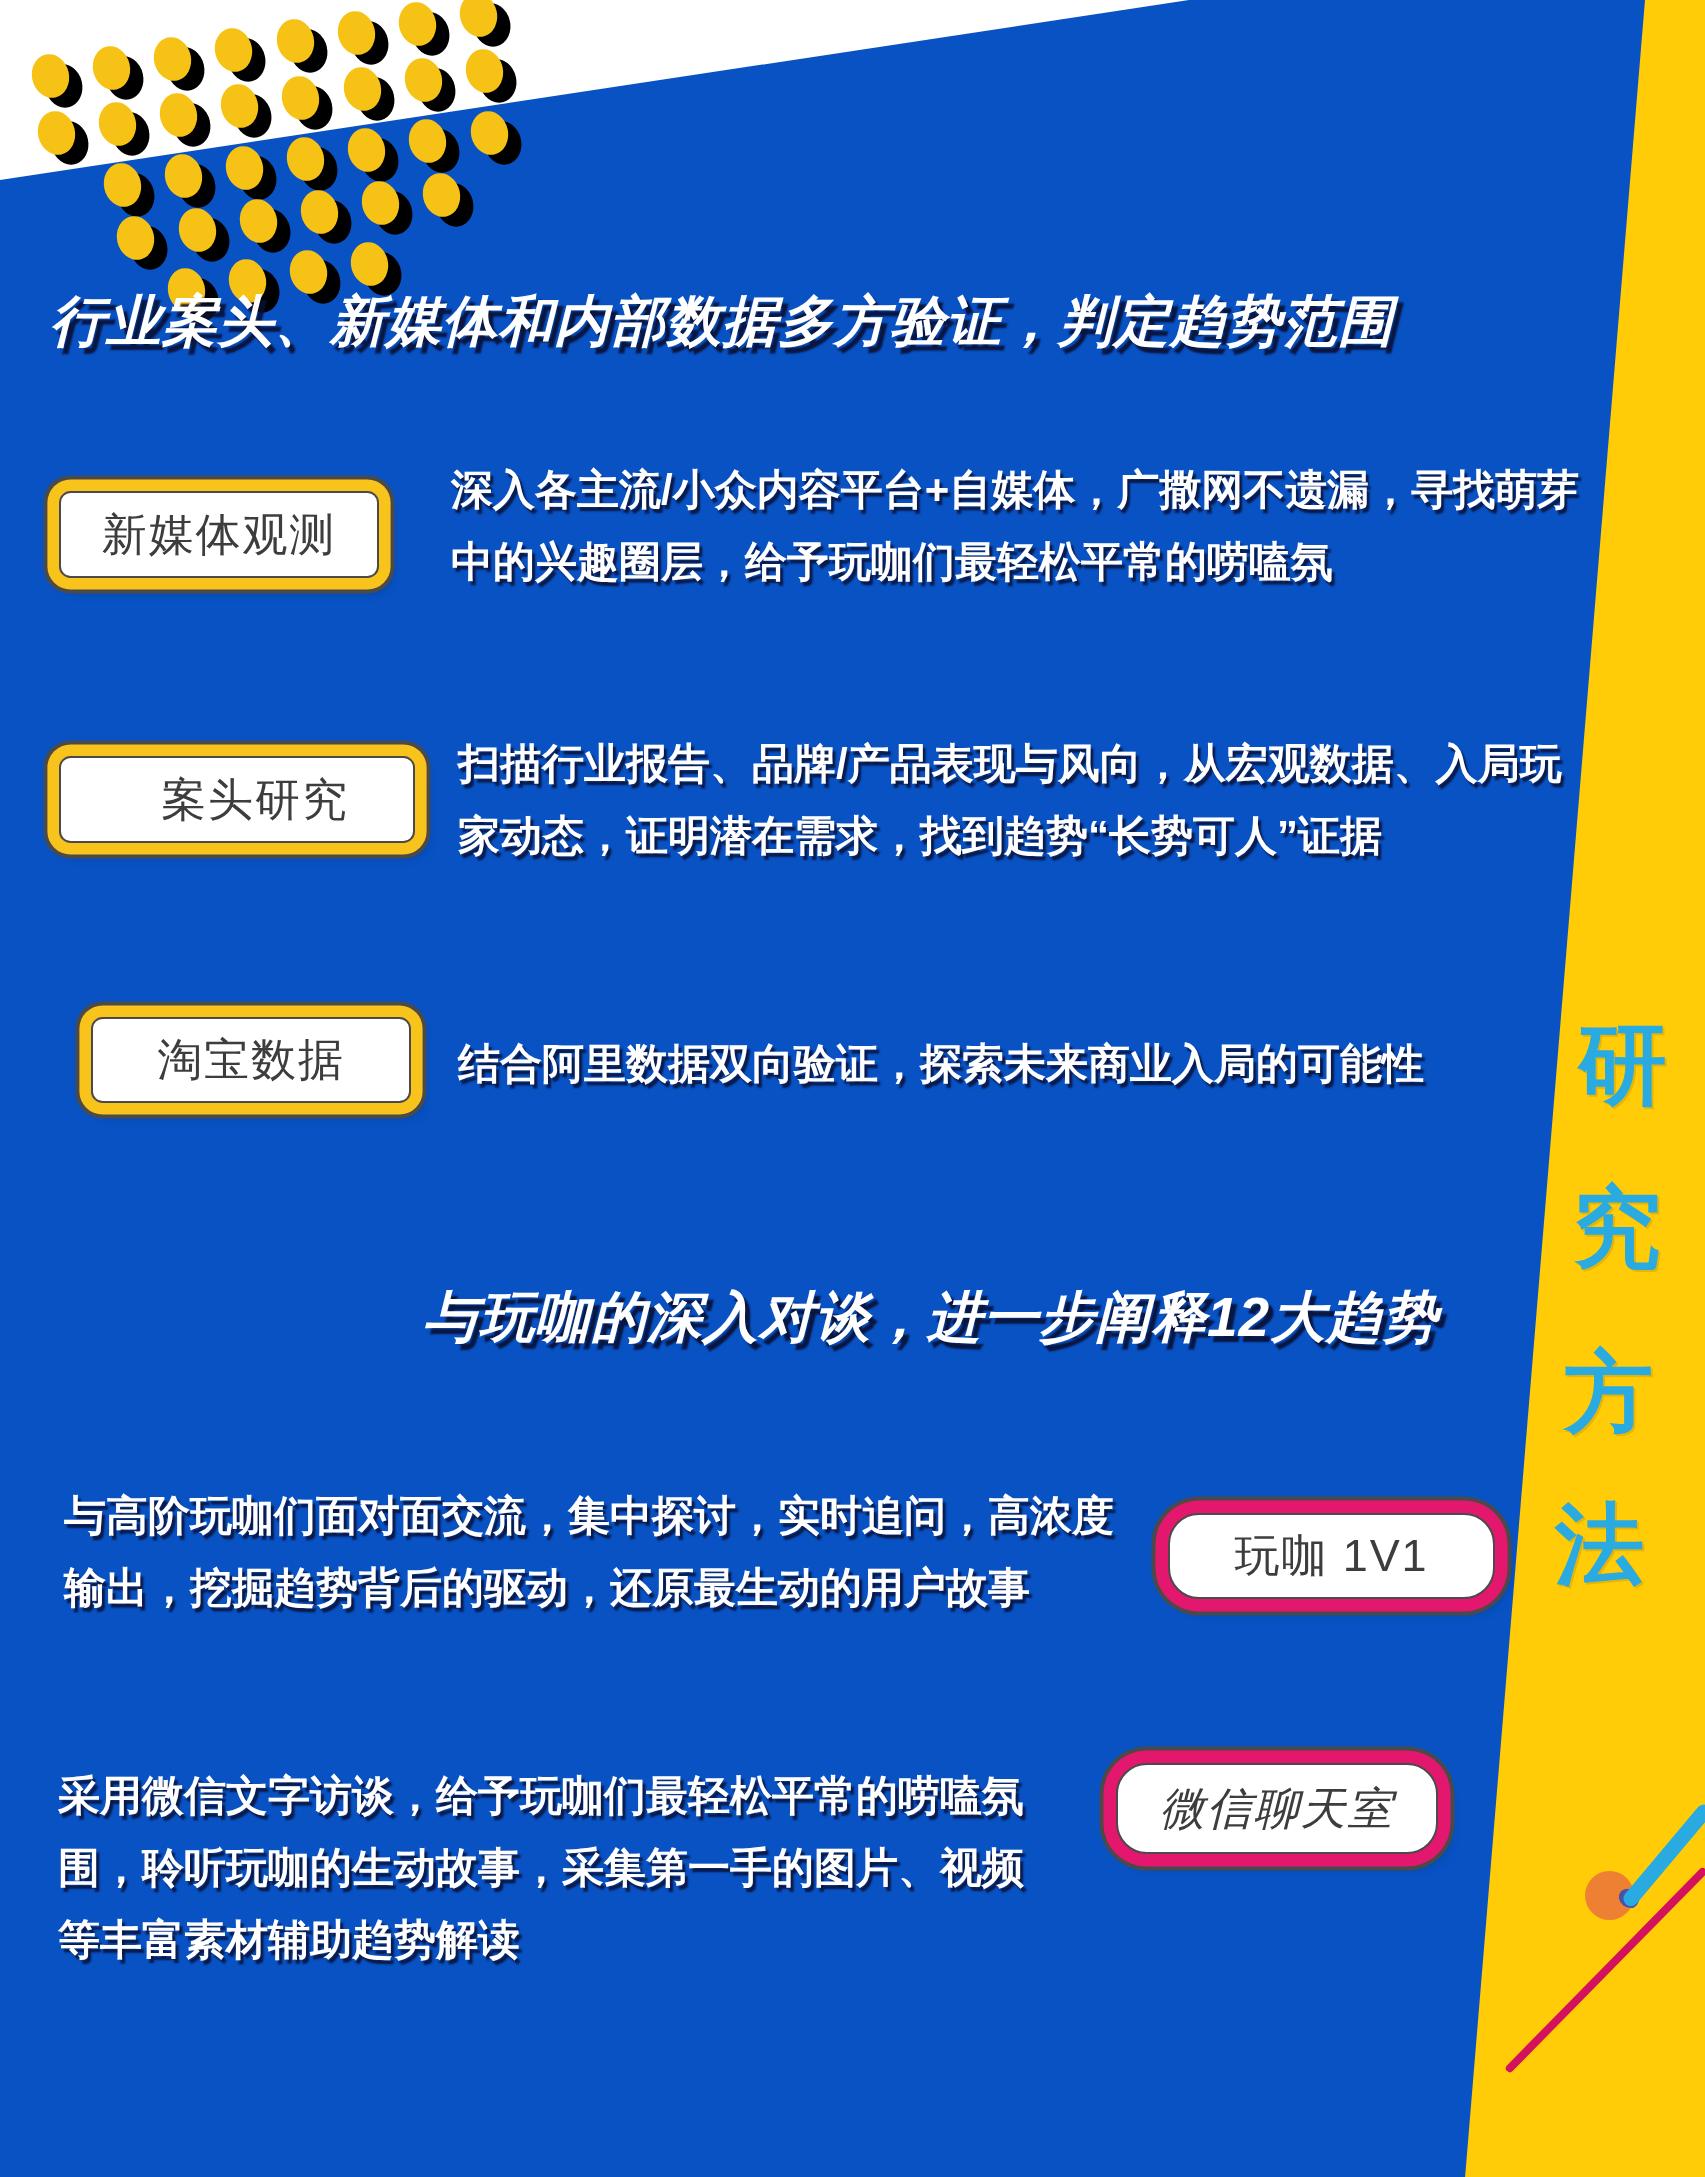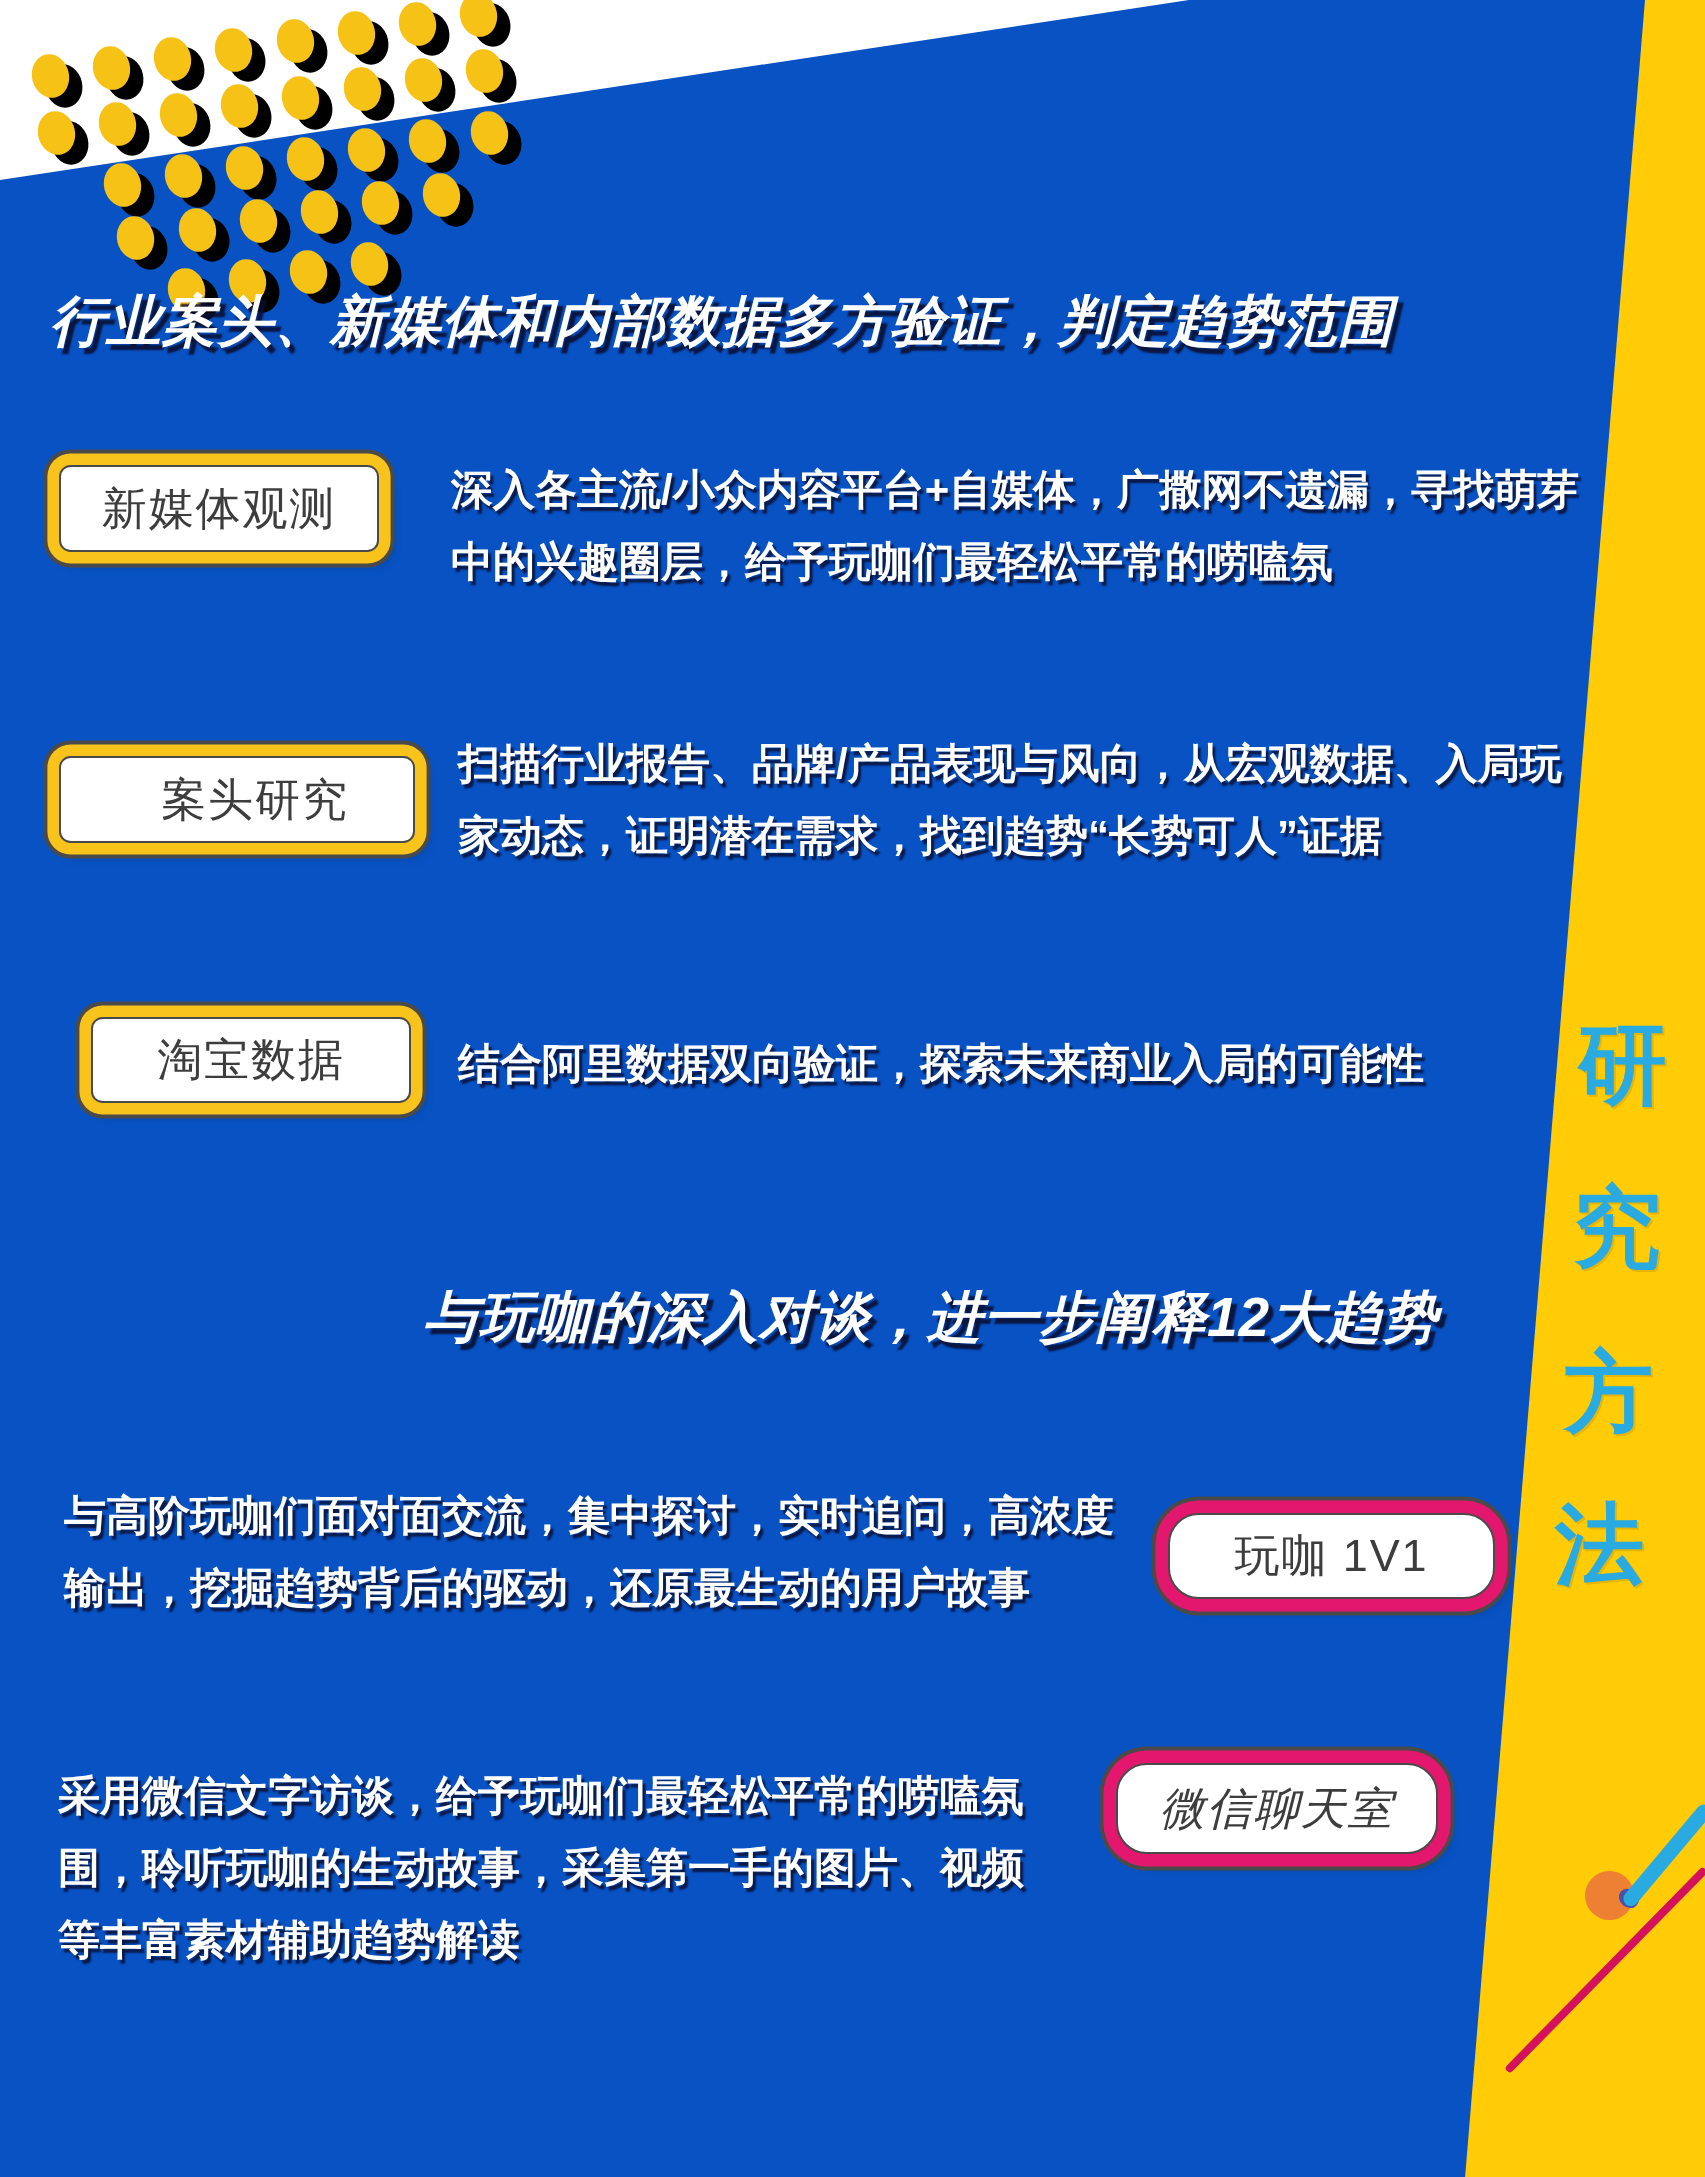--- a/index.html
+++ b/index.html
@@ -138,21 +138,21 @@
 
   <div id="vlabel">
       <span class="v-char" style="left: 1578px; top: 1019px;">研</span>
       <span class="v-char" style="left: 1572px; top: 1182px;">究</span>
       <span class="v-char" style="left: 1564px; top: 1347px;">方</span>
       <span class="v-char" style="left: 1555px; top: 1499px;">法</span>
     </div>
 
   <div class="big-title" style="left:50px;top:285px;">行业案头、新媒体和内部数据多方验证，判定趋势范围</div>
 
-  <div class="tagbox yellow" style="left:59px;top:465px;width:316px;height:83px;">
+  <div class="tagbox yellow" style="left:59px;top:491px;width:316px;height:83px;">
     <span>新媒体观测</span>
   </div>
   <div class="para" style="left:451px;top:454px;">
     <div class="line">深入各主流/小众内容平台+自媒体，广撒网不遗漏，寻找萌芽</div>
     <div class="line">中的兴趣圈层，给予玩咖们最轻松平常的唠嗑氛</div>
   </div>
 
   <div class="tagbox yellow" style="left:59px;top:756px;width:316px;height:83px;padding-left:36px;">
     <span>案头研究</span>
   </div>

